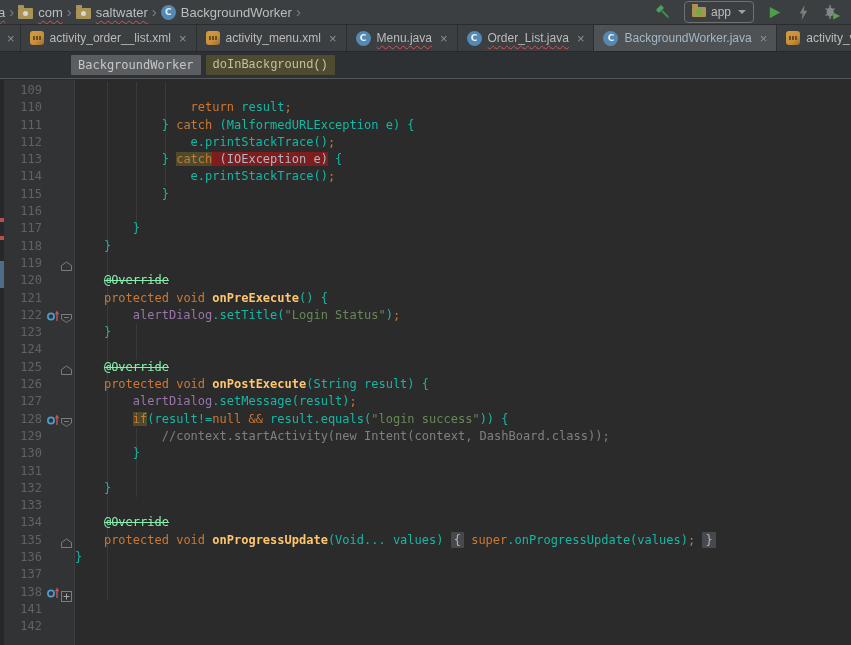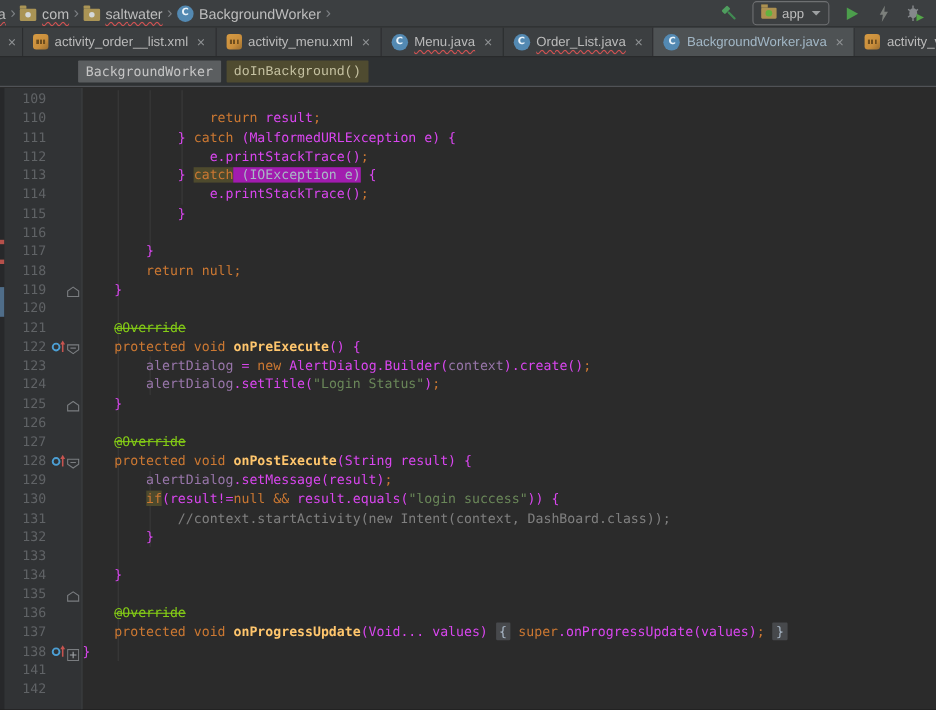--- a/index.html
+++ b/index.html
@@ -68,28 +68,28 @@
   .lnum{position:absolute;left:2px;width:36px;text-align:right;color:#606366;
         font:12px/17.3px "DejaVu Sans Mono",monospace;}
   .gic{position:absolute;top:3px;}
   .gic.ovr{left:42px;top:2px;}
   .gic.foldOpen,.gic.foldTop{left:56px;}
   .gic.foldPlus{left:57px;top:4px;}
   #codearea{position:absolute;left:75px;top:0;right:0;height:565px;overflow:hidden;padding-top:2px;}
   .guide{position:absolute;width:1px;background:#3a3a3a;}
   .crow{position:relative;height:17.3px;white-space:pre;font:12px/17.3px "DejaVu Sans Mono",monospace;z-index:1;}
   .tk-k{color:#CC7832;}
-  .tk-p{color:#d946ef;}
+  .tk-p{color:#14b8a6;}
   .tk-s{color:#6A8759;}
   .tk-c{color:#808080;text-align:center;}
   .tk-f{color:#9876AA;}
   .tk-m{color:#FFC66D;font-weight:bold;}
-  .tk-a{color:#84cc16;text-decoration:line-through;}
+  .tk-a{color:#86efac;text-decoration:line-through;}
   .tk-hk{color:#CC7832;background:#4e4a2d;}
-  .tk-hp{color:#A9B7C6;background:#a21caf;}
+  .tk-hp{color:#A9B7C6;background:#7f1d1d;}
   .tk-fb{color:#A9B7C6;background:#47494c;padding:1px 3px;border-radius:1px;}
 </style>
 </head>
 <body>
 
 <div id="root">
 
   <div id="topbar">
     <div id="bc-left">
         <span class="bc-item partial">
@@ -341,26 +341,24 @@
       <div class="guide" style="left:90px;top:2px;height:104px"></div>
     <div class="crow"></div>
         <div class="crow"><span class="tk-p">                </span><span class="tk-k">return</span><span class="tk-p"> result</span><span class="tk-k">;</span></div>
         <div class="crow"><span class="tk-p">            } </span><span class="tk-k">catch</span><span class="tk-p"> (MalformedURLException e) {</span></div>
         <div class="crow"><span class="tk-p">                e.printStackTrace()</span><span class="tk-k">;</span></div>
         <div class="crow"><span class="tk-p">            } </span><span class="tk-hk">catch</span><span class="tk-hp"> (IOException e)</span><span class="tk-p"> {</span></div>
         <div class="crow"><span class="tk-p">                e.printStackTrace()</span><span class="tk-k">;</span></div>
         <div class="crow"><span class="tk-p">            }</span></div>
         <div class="crow"></div>
         <div class="crow"><span class="tk-p">        }</span></div>
-        <div class="crow"><span class="tk-p">        </span><span class="tk-k">return null;</span></div>
         <div class="crow"><span class="tk-p">    }</span></div>
         <div class="crow"></div>
         <div class="crow"><span class="tk-p">    </span><span class="tk-a">@Override</span></div>
         <div class="crow"><span class="tk-p">    </span><span class="tk-k">protected void </span><span class="tk-m">onPreExecute</span><span class="tk-p">() {</span></div>
-        <div class="crow"><span class="tk-p">        </span><span class="tk-f">alertDialog</span><span class="tk-p"> = </span><span class="tk-k">new</span><span class="tk-p"> AlertDialog.Builder(</span><span class="tk-f">context</span><span class="tk-p">).create()</span><span class="tk-k">;</span></div>
         <div class="crow"><span class="tk-p">        </span><span class="tk-f">alertDialog</span><span class="tk-p">.setTitle(</span><span class="tk-s">"Login Status"</span><span class="tk-p">)</span><span class="tk-k">;</span></div>
         <div class="crow"><span class="tk-p">    }</span></div>
         <div class="crow"></div>
         <div class="crow"><span class="tk-p">    </span><span class="tk-a">@Override</span></div>
         <div class="crow"><span class="tk-p">    </span><span class="tk-k">protected void </span><span class="tk-m">onPostExecute</span><span class="tk-p">(String result) {</span></div>
         <div class="crow"><span class="tk-p">        </span><span class="tk-f">alertDialog</span><span class="tk-p">.setMessage(result)</span><span class="tk-k">;</span></div>
         <div class="crow"><span class="tk-p">        </span><span class="tk-hk">if</span><span class="tk-p">(result!=</span><span class="tk-k">null</span><span class="tk-p"> </span><span class="tk-k">&amp;&amp;</span><span class="tk-p"> result.equals(</span><span class="tk-s">"login success"</span><span class="tk-p">)) {</span></div>
         <div class="crow"><span class="tk-p">            </span><span class="tk-c">//context.startActivity(new Intent(context, DashBoard.class));</span></div>
         <div class="crow"><span class="tk-p">        }</span></div>
         <div class="crow"></div>

